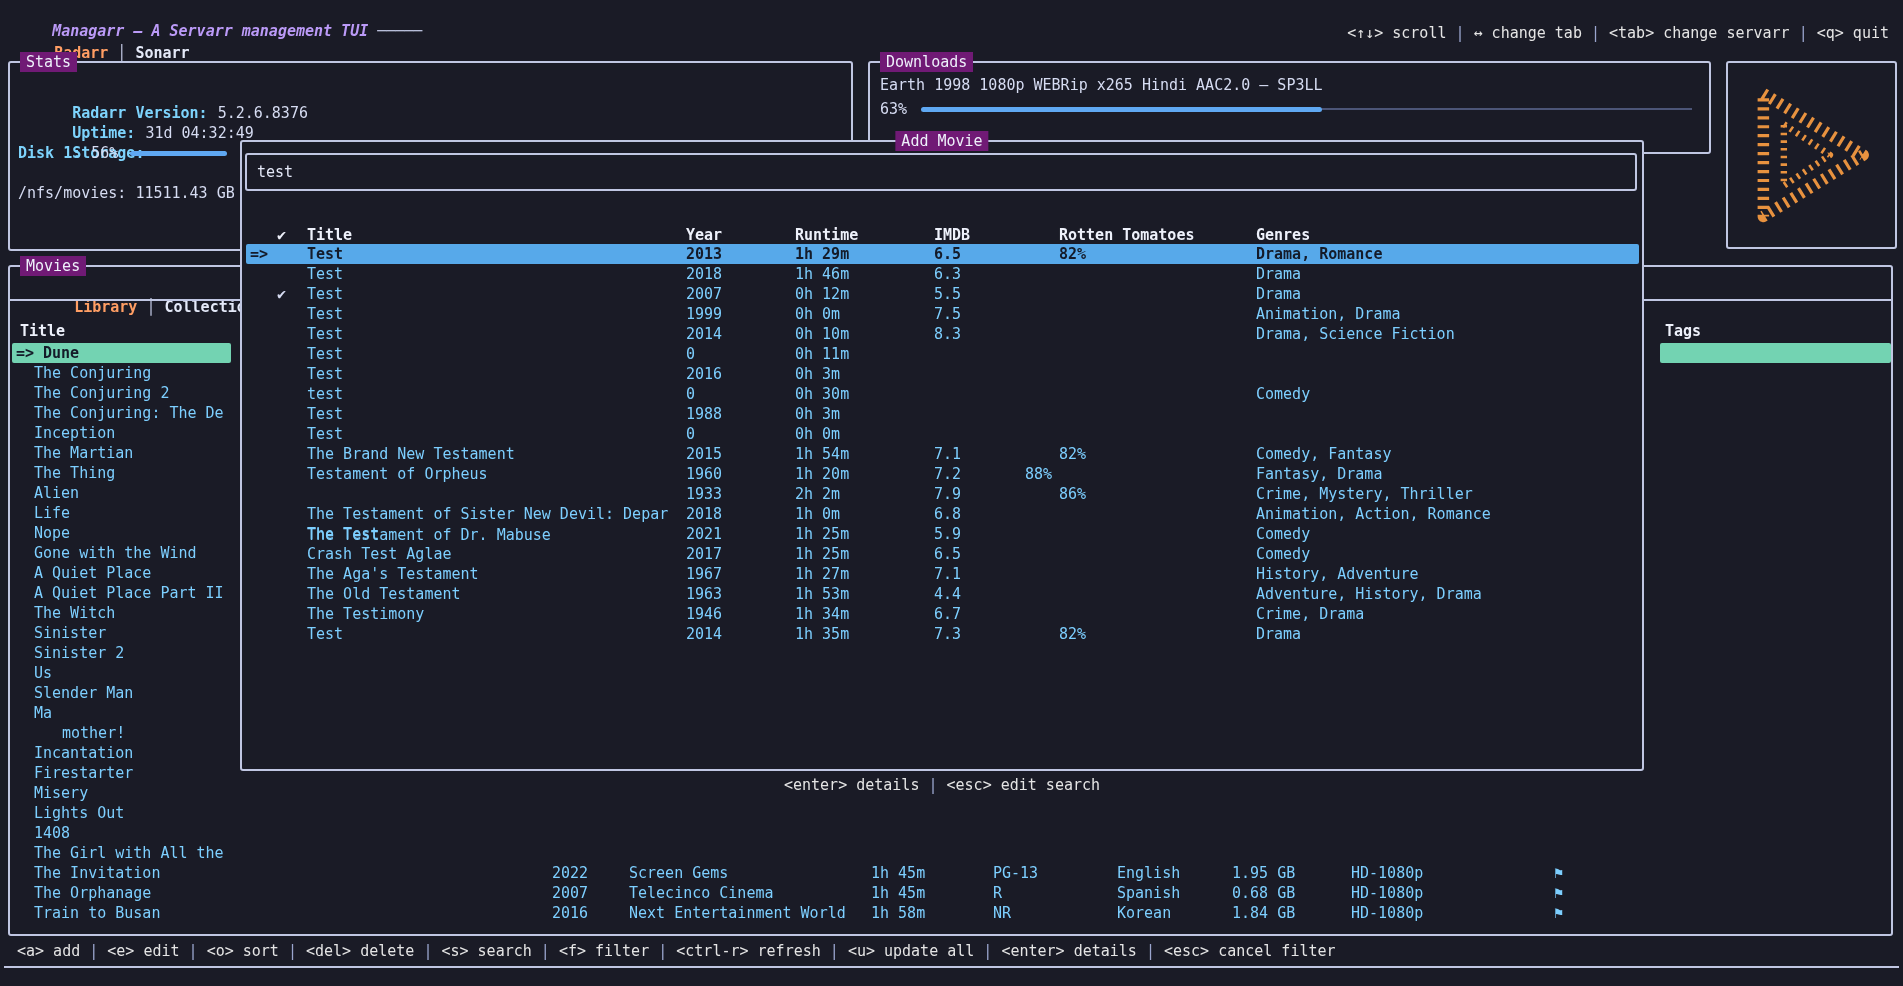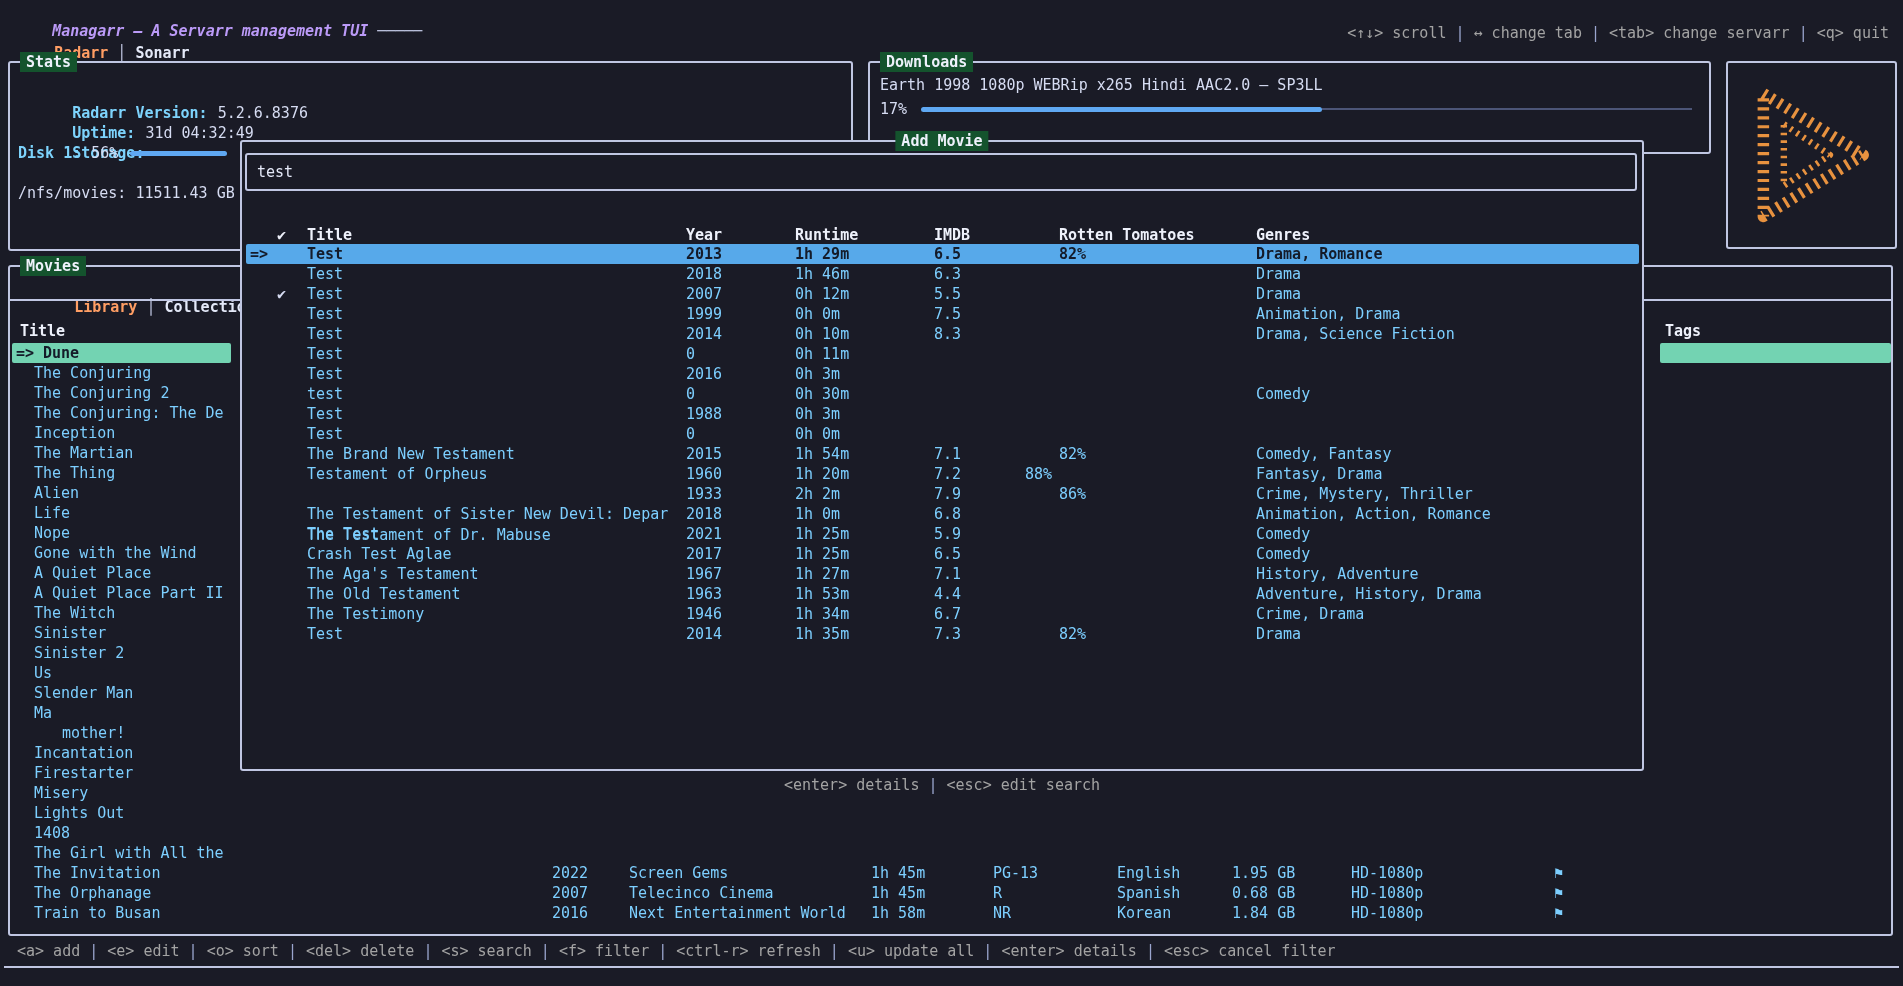--- a/index.html
+++ b/index.html
@@ -1,28 +1,28 @@
 <!DOCTYPE html>
 <html><head>
 <meta charset="utf-8">
 <style>
   *{margin:0;padding:0;box-sizing:border-box}
   html,body{background:#0d0e14}
   .app{position:relative;width:1903px;height:986px;background:#1a1b26;overflow:hidden;
        font-family:"DejaVu Sans Mono","Liberation Mono",monospace;font-size:15px;line-height:20px;color:#c5cde6}
   .line{position:absolute;white-space:pre}
   .box{position:absolute;border:2px solid #c0c6e2;border-radius:3px;background:transparent}
-  .box-title{position:absolute;top:-11px;left:10px;background:#14532d;padding:0 6px;font-weight:bold;color:#eef1fb;white-space:pre}
+  .box-title{position:absolute;top:-11px;left:10px;background:#701a75;padding:0 6px;font-weight:normal;color:#eef1fb;white-space:pre}
   .center-title{left:50%;transform:translateX(-50%)}
   .cell{position:absolute;top:0;white-space:pre}
   .white{color:#d6dcf2}
   .lbl{font-weight:bold;color:#7dd3fc}
   .val{margin-left:10px;color:#d6dcf2}
   .cyan{color:#7dcfff}
-  .blue{color:#a3a3a3}
+  .blue{color:#e5e5e5}
   .pipe{color:#9aa5ce}
   .orange{color:#ff9e64;font-weight:bold}
   .tab{color:#e4e9f8;font-weight:bold}
   .tabsep{color:#c0c6e2}
   .title-text{color:#bb9af7;font-weight:bold;font-style:italic}
   .rule{color:#c0c6e2}
   .kb{position:absolute;white-space:pre;color:#7aa2f7}
   .th{position:absolute;font-weight:bold;color:#eef1fb;white-space:pre}
   .hline{position:absolute;height:2px;background:#c0c6e2}
   .modal{position:absolute;background:#1a1b26;z-index:30}
@@ -69,21 +69,21 @@
         <div class="gauge-rest" style="background:transparent"></div>
       </div>
     </div>
     <div class="line white" style="left:8px;top:120px">/nfs/movies: 11511.43 GB</div>
   </div>
 
   <div class="box" style="left:868px;top:61px;width:843px;height:93px">
     <span class="box-title">Downloads</span>
     <div class="line white" style="left:10px;top:12px">Earth 1998 1080p WEBRip x265 Hindi AAC2.0 – SP3LL</div>
     <div class="line" style="left:10px;top:36px;display:flex;align-items:center;width:812px">
-      <span class="white">17%</span>
+      <span class="white">63%</span>
       <div class="gauge-track" style="flex:1;margin-left:14px">
         <div class="gauge-fill" style="width: 52%;"></div>
         <div class="gauge-rest"></div>
       </div>
     </div>
   </div>
 
   <div class="box" style="left:1726px;top:61px;width:171px;height:188px">
     <svg width="128" height="136" viewBox="0 0 100 106" style="position:absolute;left:20px;top:24px">
       <path d="M12 5 L90 53 L12 101 Z" fill="none" stroke="#e8923f" stroke-width="9" stroke-dasharray="2.5 4.5" stroke-linejoin="round"></path>

